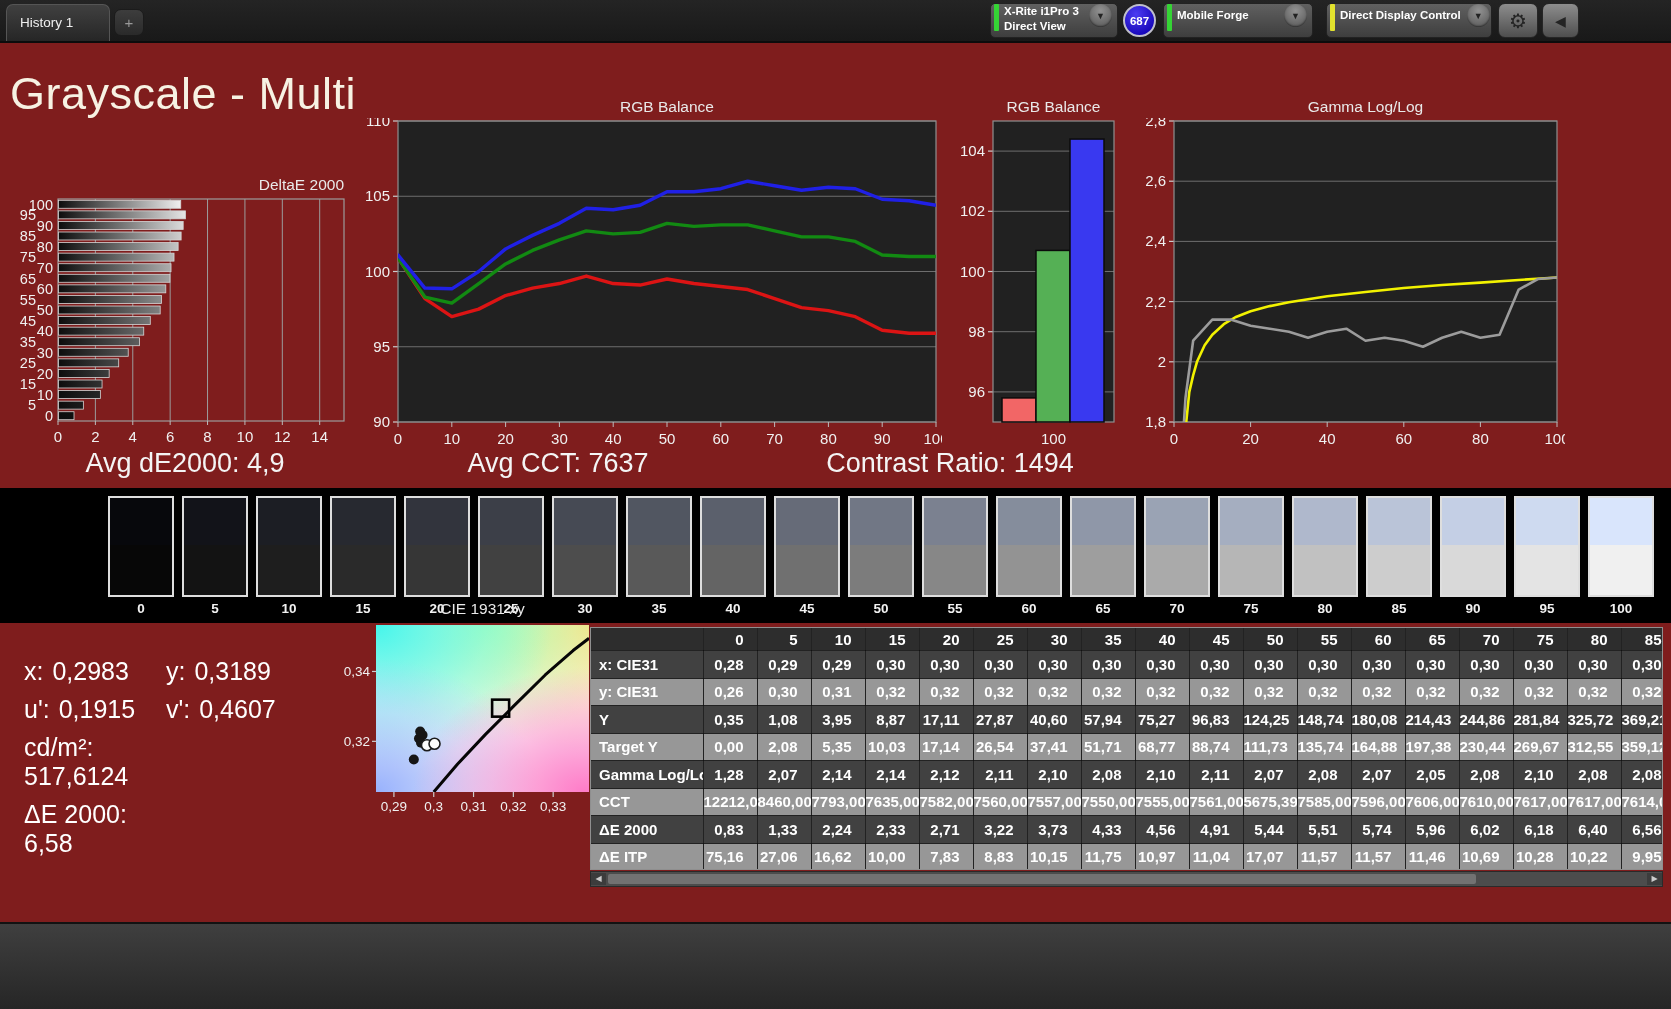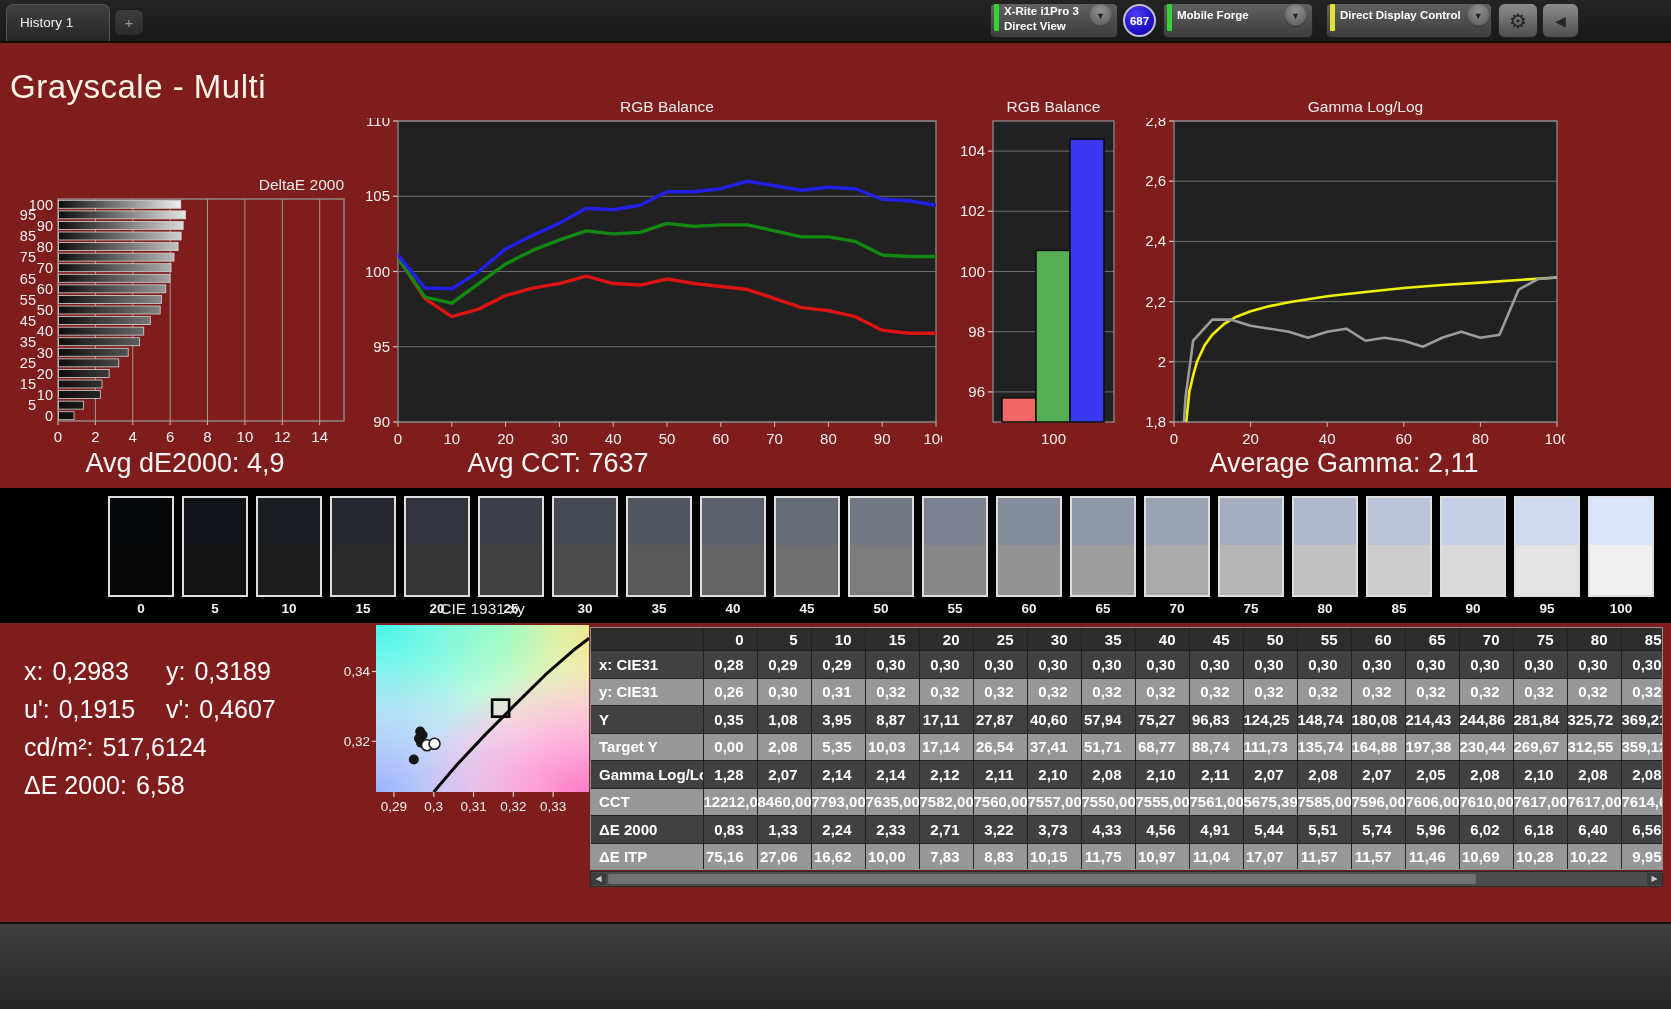--- a/index.html
+++ b/index.html
@@ -30,21 +30,21 @@
   #badge{position:absolute;left:1123px;top:4px;width:33px;height:33px;border-radius:50%;box-sizing:border-box;
     background:radial-gradient(circle at 38% 28%,#4c3cf2,#1808bb 75%);border:2px solid #bfbfcc;
     color:#fff;font-size:11.5px;font-weight:bold;display:flex;align-items:center;justify-content:center;}
   .sqbtn{position:absolute;top:3px;height:35px;box-sizing:border-box;border-radius:7px;
     background:linear-gradient(#8d8d8d,#4e4e4e);border:1px solid #262626;color:#242424;
     display:flex;align-items:center;justify-content:center;}
   #gear-btn{left:1498px;width:40px;font-size:20px;}
   #collapse-btn{left:1542px;width:37px;font-size:14px;}
 
   
-  #page-title{position:absolute;left:10px;top:68px;font-size:33px;color:#f7f2e3;letter-spacing:.5px;text-align:right;}
+  #page-title{position:absolute;left:10px;top:68px;font-size:45px;color:#f7f2e3;letter-spacing:.5px;text-align:right;}
   .stat{position:absolute;top:448px;font-size:27px;color:#f4f4f4;transform:translateX(-50%);white-space:nowrap;}
 
   
   .chart{position:absolute;}
   .chart-title{font-size:15.5px;color:#e9e9e9;text-align:center;height:20px;}
 
   
   #strip{position:absolute;left:0;top:488px;width:1671px;height:135px;background:#000;}
   .vlabel{position:absolute;width:60px;text-align:center;color:#fff;font-size:11px;font-weight:bold;
     transform:rotate(-90deg);letter-spacing:.3px;}
@@ -52,21 +52,21 @@
   #swatches{position:absolute;left:108px;top:8px;display:flex;gap:8px;}
   .sw{width:66px;}
   .sw .box{height:101px;border:2px solid #dedede;box-sizing:border-box;}
   .sw .lab{text-align:center;color:#f2f2f2;font-size:13.5px;font-weight:bold;margin-top:4px;}
 
   
   #current{position:absolute;left:24px;top:648px;width:330px;}
   #cr-title{font-size:30px;color:#fff;margin-bottom:16px;}
   .cr-row{display:flex;font-size:25px;color:#fff;margin-top:9px;white-space:nowrap;}
   .cr-pair{display:flex;width:142px;}
-  .cr-pair.wide{width:auto;}
+  .cr-pair.wide{width:auto;flex-direction:column;}
   .crl{margin-right:9px;}
 
   
   #cie{left:340px;top:600px;width:252px;}
   #cie-wrap{position:relative;width:252px;height:212px;}
   #cie-bg{position:absolute;left:36px;top:5px;width:213px;height:167px;background-color:#f8f8f5;
     background-image:
       radial-gradient(130% 120% at 98% 100%, rgba(255,110,195,.9) 0%, rgba(255,140,210,.5) 34%, rgba(255,170,215,0) 62%),
       radial-gradient(120% 125% at 0% 100%, rgba(135,165,255,.85) 0%, rgba(165,190,255,.4) 38%, rgba(175,200,255,0) 64%),
       radial-gradient(125% 130% at 0% 0%, rgba(60,245,235,.95) 0%, rgba(120,250,235,.45) 42%, rgba(150,255,240,0) 66%),
@@ -424,21 +424,21 @@
             </clipPath>
           </defs>
           <polyline points="58.256,304 61.32,273.90000000000003 65.15,257.34499999999997 68.98,243.8 76.64,227.24499999999995 84.30000000000001,216.71000000000004 95.78999999999999,206.175 107.28,199.25199999999995 122.60000000000001,193.23199999999997 141.75,188.11499999999995 160.89999999999998,184.202 199.20000000000002,178.182 237.5,173.9679999999999 275.79999999999995,170.05499999999995 314.09999999999997,167.04500000000002 352.40000000000003,164.637 390.7,161.92800000000005 429,159.52000000000004" fill="none" stroke="#f2f200" stroke-width="2.6" stroke-linejoin="round" stroke-linecap="round" clip-path="url(#cp-gamma-plot)"></polyline>
           <polyline points="55.958,304 57.49,279.92 65.15,222.73000000000005 84.30000000000001,201.65999999999997 103.44999999999999,201.65999999999997 122.60000000000001,207.67999999999995 141.75,210.69000000000005 160.89999999999998,213.7 180.04999999999998,219.71999999999997 199.20000000000002,213.7 218.35,210.69000000000005 237.5,222.73000000000005 256.65,219.71999999999997 275.79999999999995,222.73000000000005 294.95000000000005,228.75000000000006 314.09999999999997,219.71999999999997 333.25,213.7 352.40000000000003,219.71999999999997 371.55,216.71000000000004 390.7,171.55999999999992 409.84999999999997,161.025 429,159.52000000000004" fill="none" stroke="#9c9c9c" stroke-width="2.6" stroke-linejoin="round" stroke-linecap="round" clip-path="url(#cp-gamma-plot)"></polyline>
         </svg>
       </div>
   </div>
 
   <div class="stat" style="left:185px">Avg dE2000: 4,9</div>
   <div class="stat" style="left:558px">Avg CCT: 7637</div>
-  <div class="stat" style="left:1344px">Average Gamma: 2,11</div>
+  <div class="stat" style="left:950px">Contrast Ratio: 1494</div>
 
   <div id="strip">
     <div class="vlabel" id="vl-actual">Actual</div>
 
     <div id="swatches">
         <div class="sw">
           <div class="box" style="background: linear-gradient(rgb(7, 8, 12) 0px, rgb(7, 8, 12) 48%, rgb(7, 7, 7) 48%, rgb(7, 7, 7) 100%);"></div>
           <div class="lab">0</div>
         </div>
         <div class="sw">

